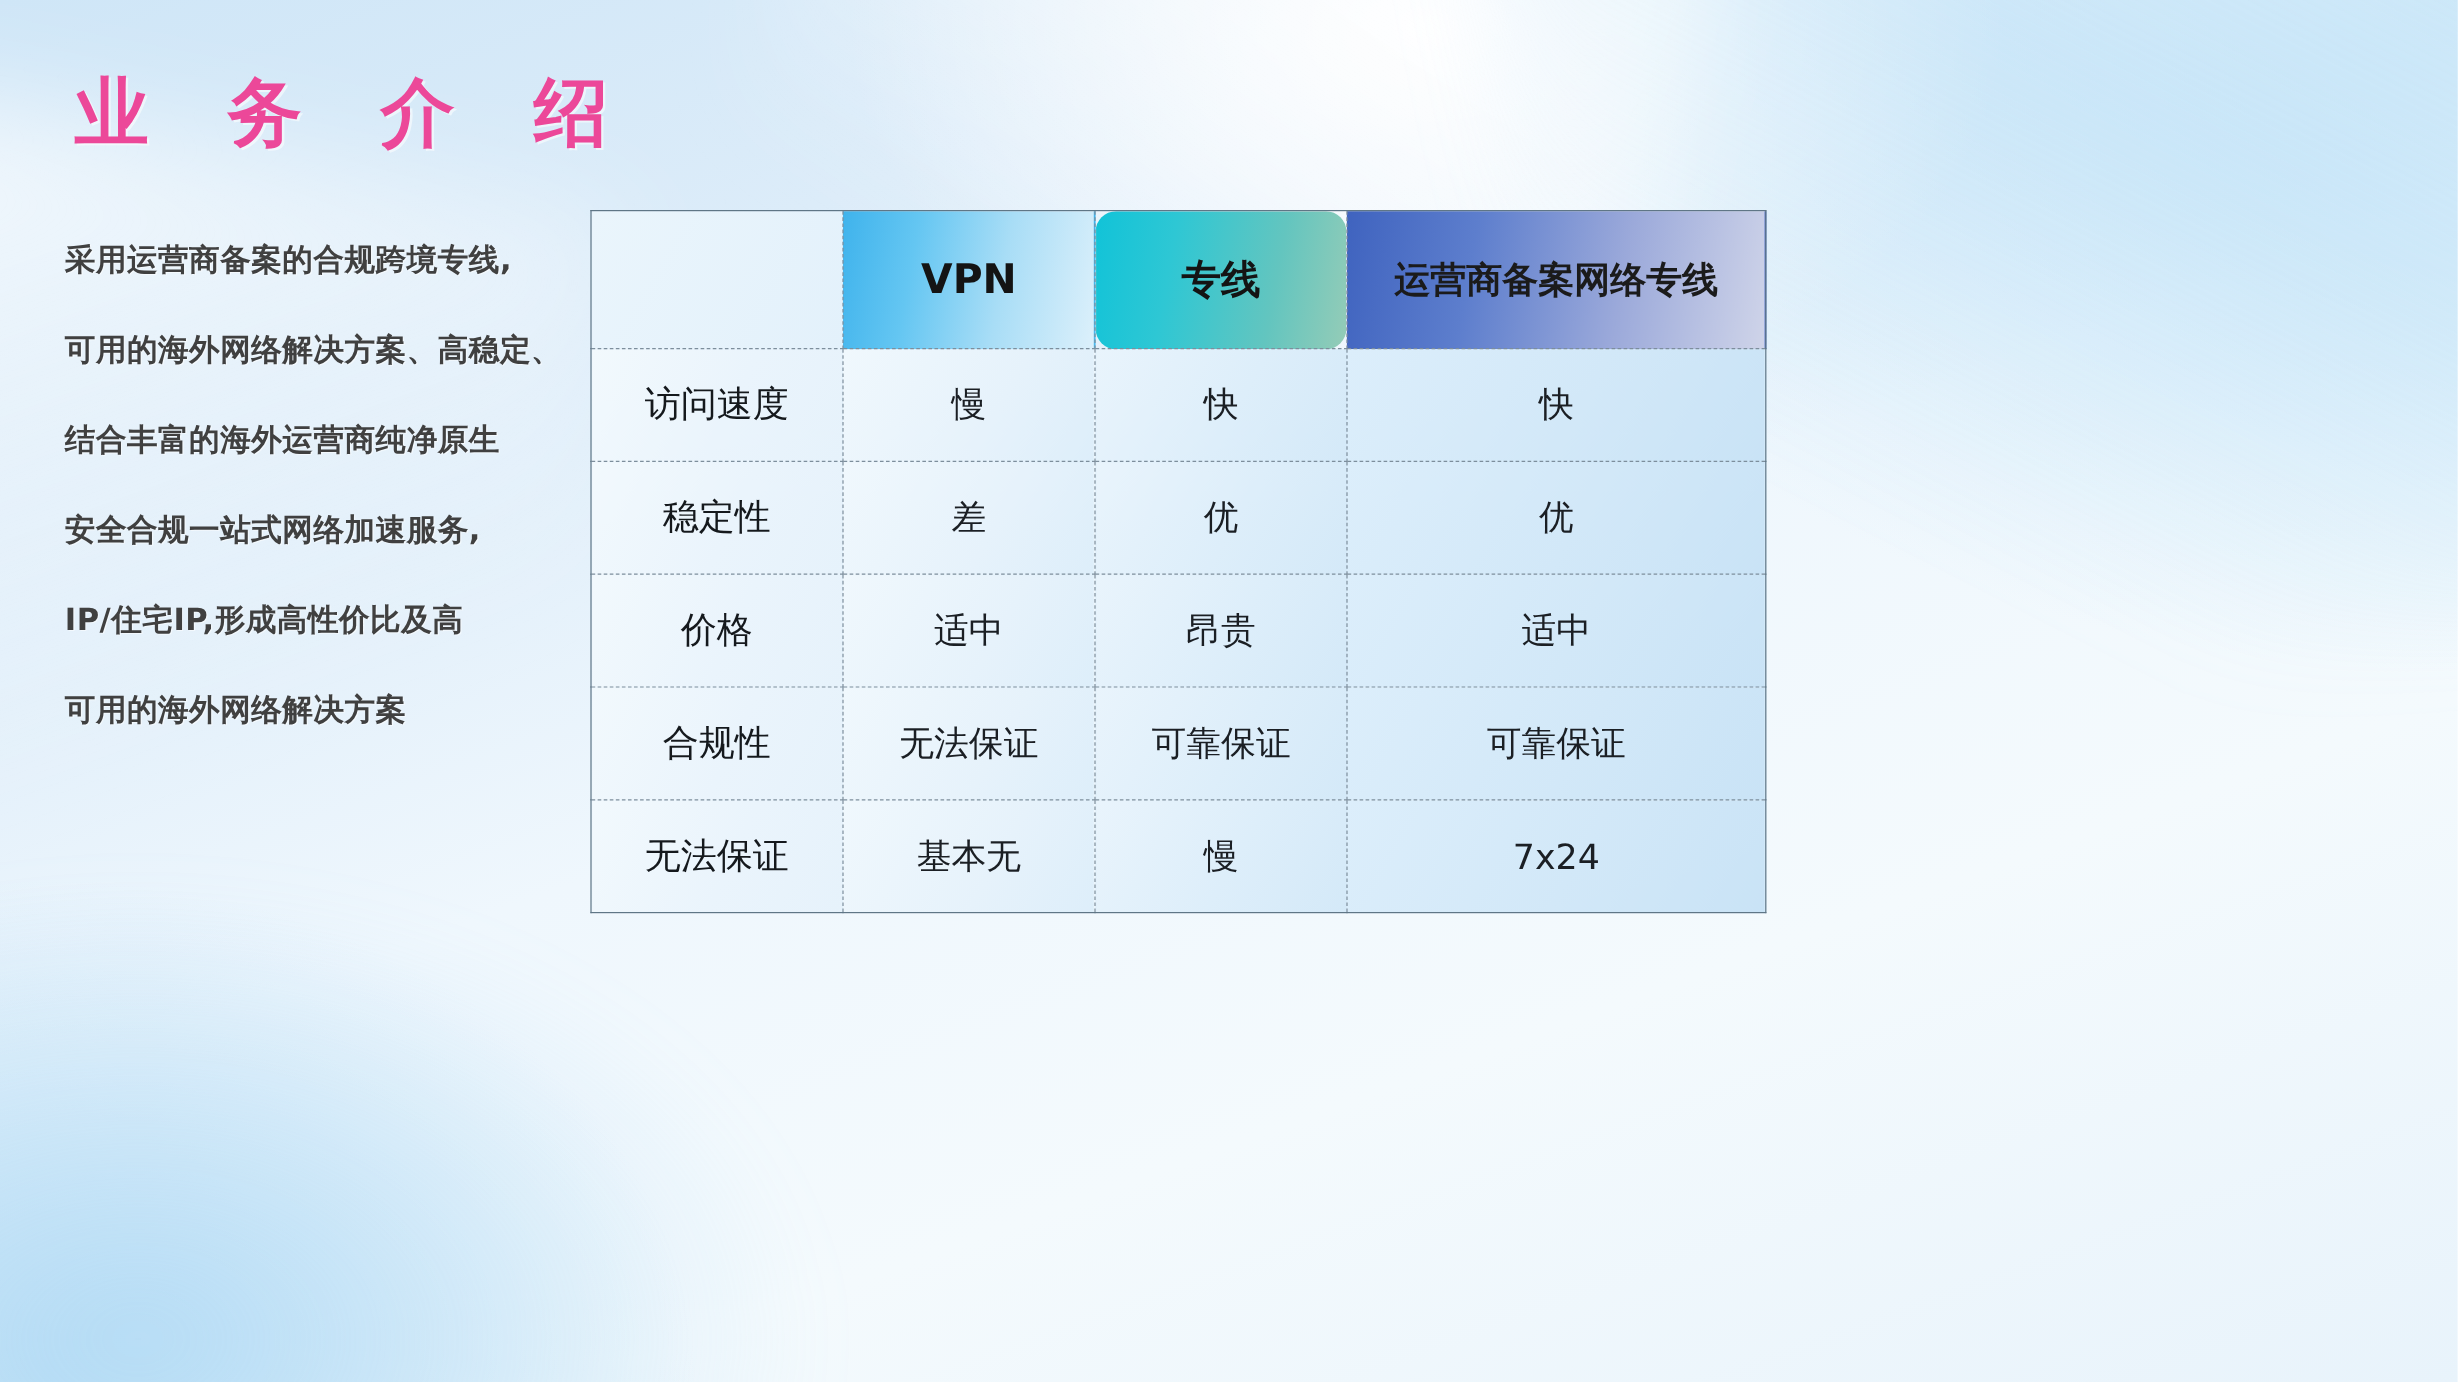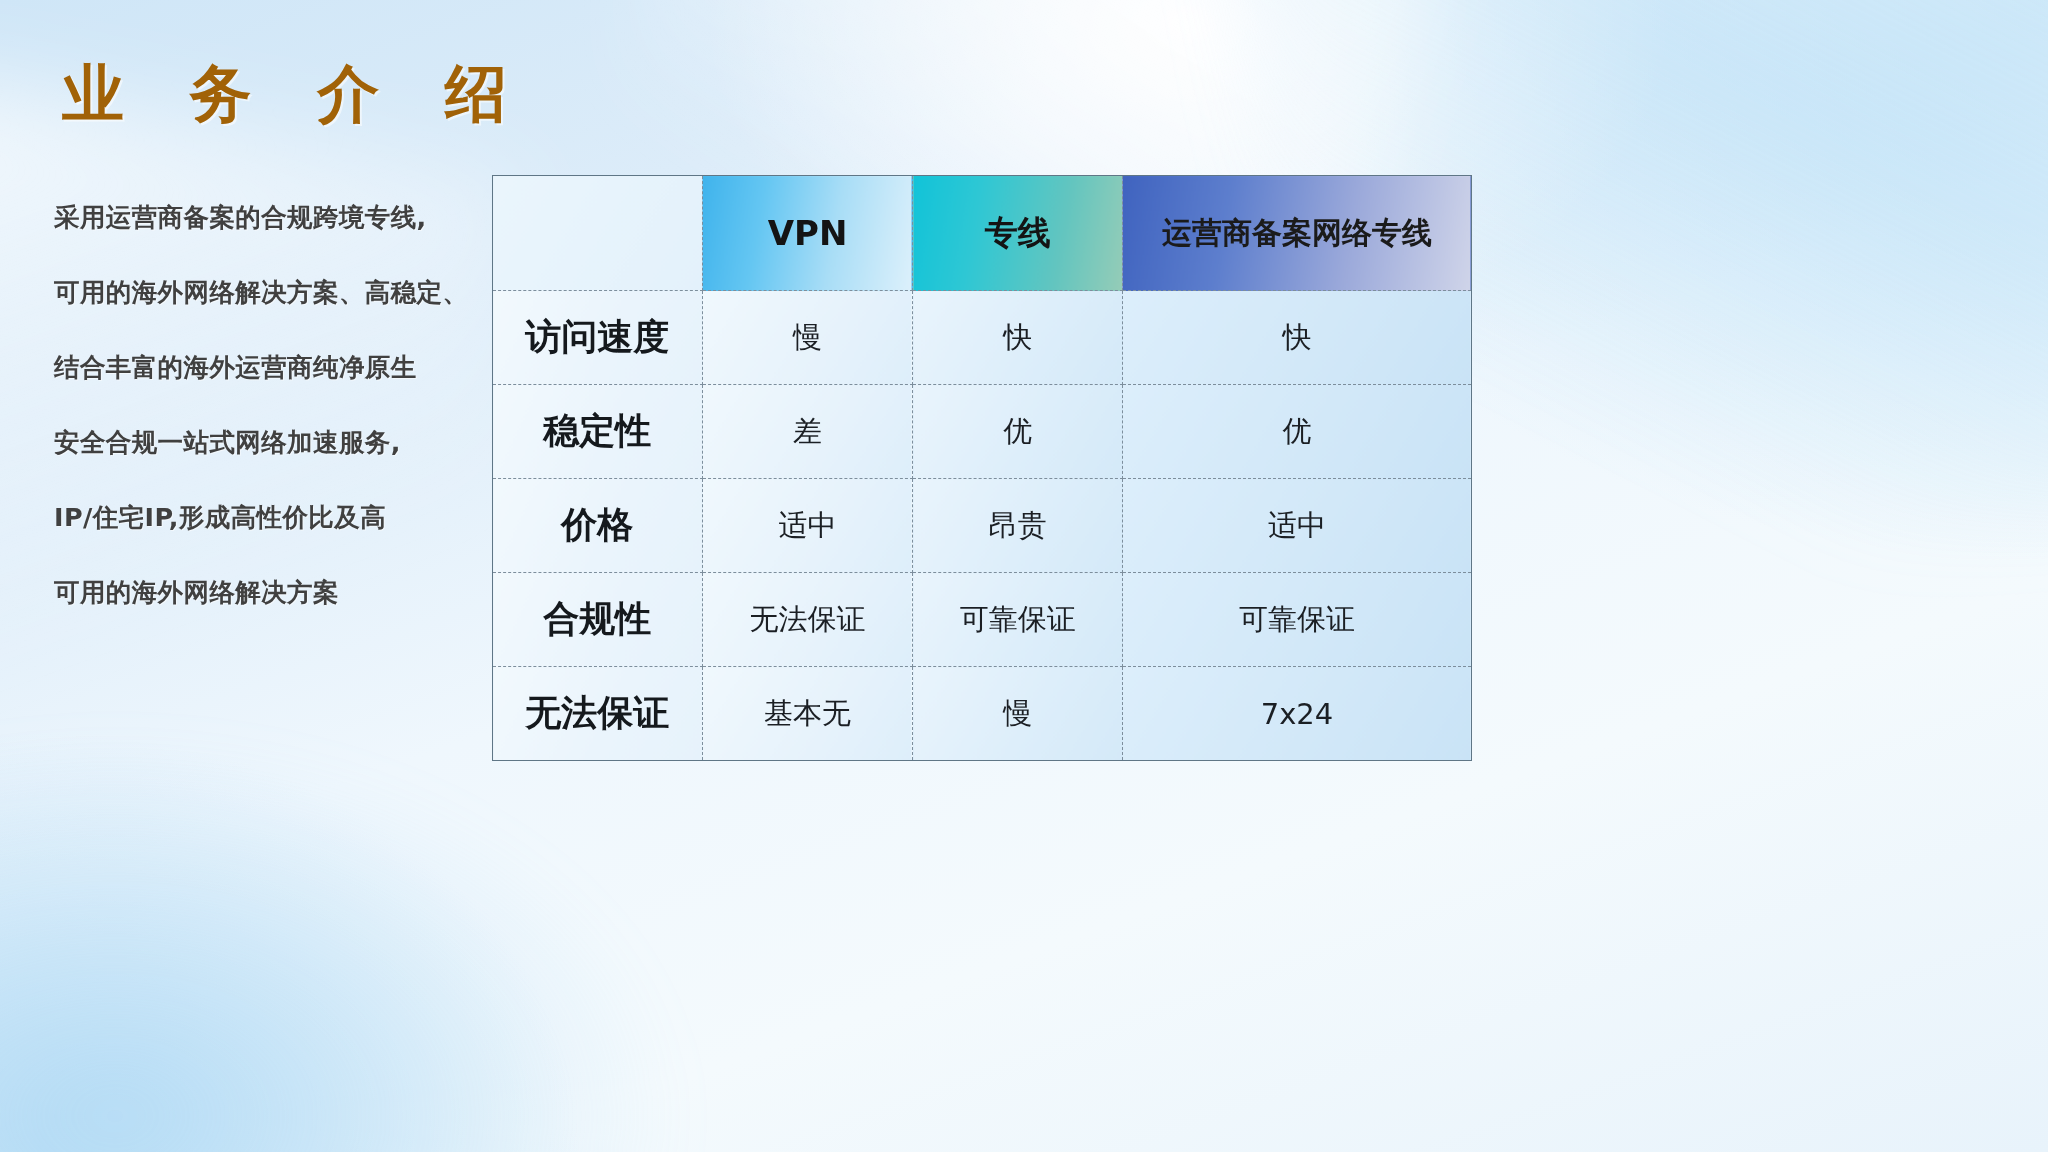--- a/index.html
+++ b/index.html
@@ -43,21 +43,21 @@
     transform:rotate(10deg);
     filter:blur(42px);
   }
 
   .page-title {
     position:absolute;
     left:62px; top:52px;
     font-size:62px;
     font-weight:bold;
     letter-spacing:22px;
-    color:#a16207;
+    color:#ec4899;
     text-shadow:2px 2px 0 rgba(255,255,255,0.55);
     white-space:nowrap;
   }
 
   .intro {
     position:absolute;
     left:54px; top:180px;
     width:420px;
     font-size:25.5px;
     font-weight:bold;
@@ -102,31 +102,32 @@
     background:linear-gradient(100deg,#3fb3ec 0%,#64c6f2 28%,#a8ddf6 62%,#dcf0fb 100%);
     color:#141414;
     font-size:34px;
     font-weight:bold;
   }
   .h-line {
     background:linear-gradient(100deg,#11c3d8 0%,#2ec7d4 30%,#63c5bf 70%,#95ccb7 100%);
     color:#141414;
     font-size:33px;
     font-weight:bold;
+    border-radius:17px;
   }
   .h-carrier {
     background:linear-gradient(100deg,#3f63bf 0%,#5d7ecd 30%,#9ba9da 65%,#cfd4e9 100%);
     color:#1b1b1b;
     font-size:30px;
     font-weight:bold;
   }
 
   .rowlabel {
-    font-size:36px;
-    font-weight:bold;
+    font-size:30px;
+    font-weight:normal;
     color:#15191d;
     background:linear-gradient(115deg,#f2f9fd 0%,#eaf4fc 55%,#e6f2fb 100%);
   }
   .cell {
     font-size:29px;
     font-weight:normal;
     color:#1b1f24;
   }
   .cell-a { background:linear-gradient(120deg,#f0f8fd 0%,#e6f2fb 60%,#ddeefa 100%); }
   .cell-b { background:linear-gradient(120deg,#e9f4fc 0%,#ddeefa 55%,#d4e9f8 100%); }

